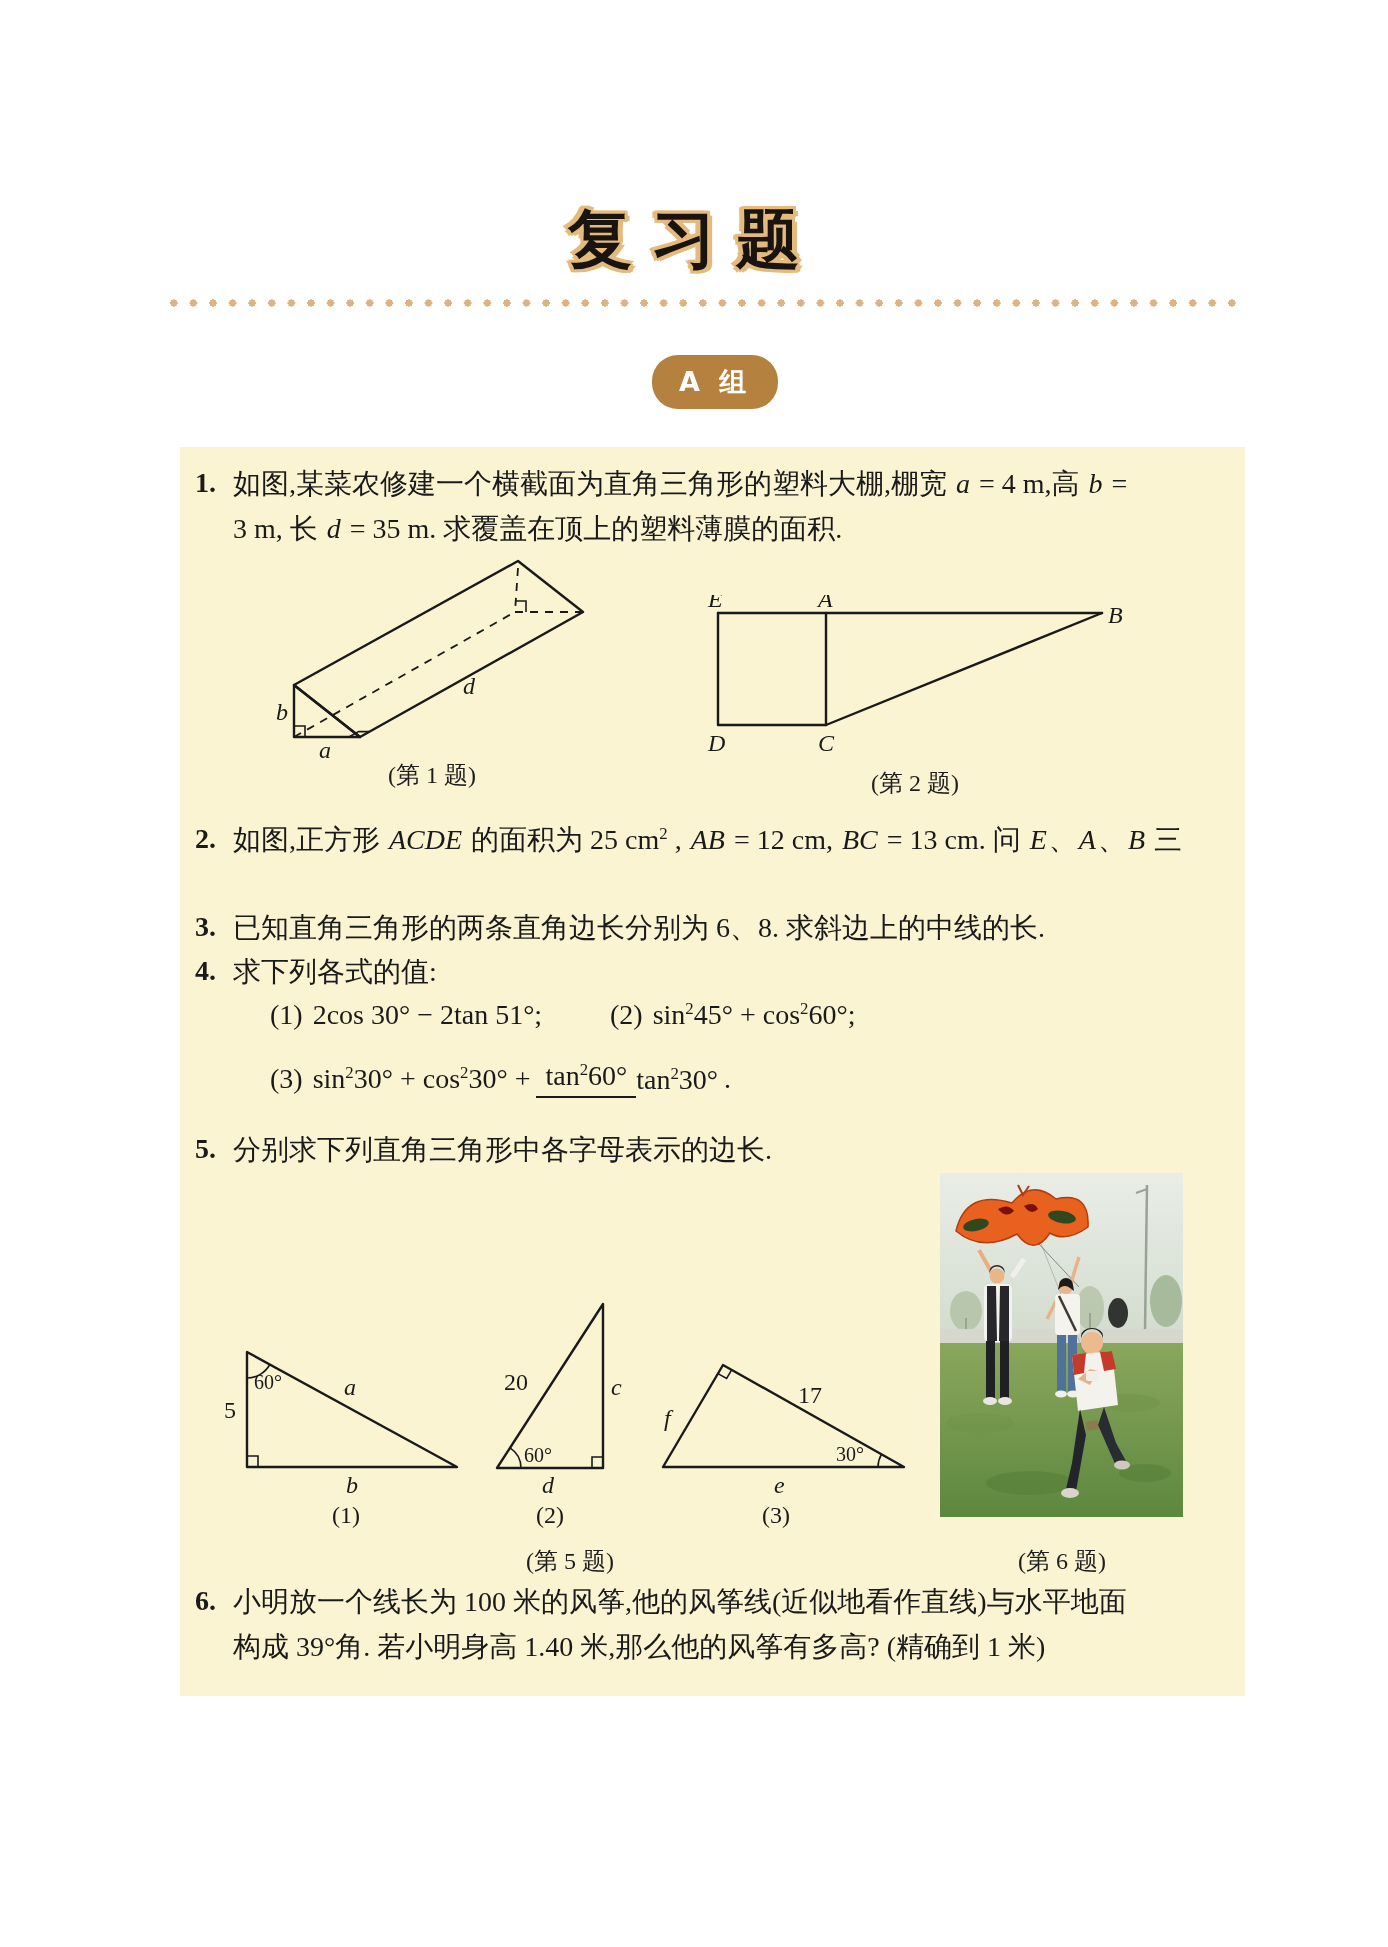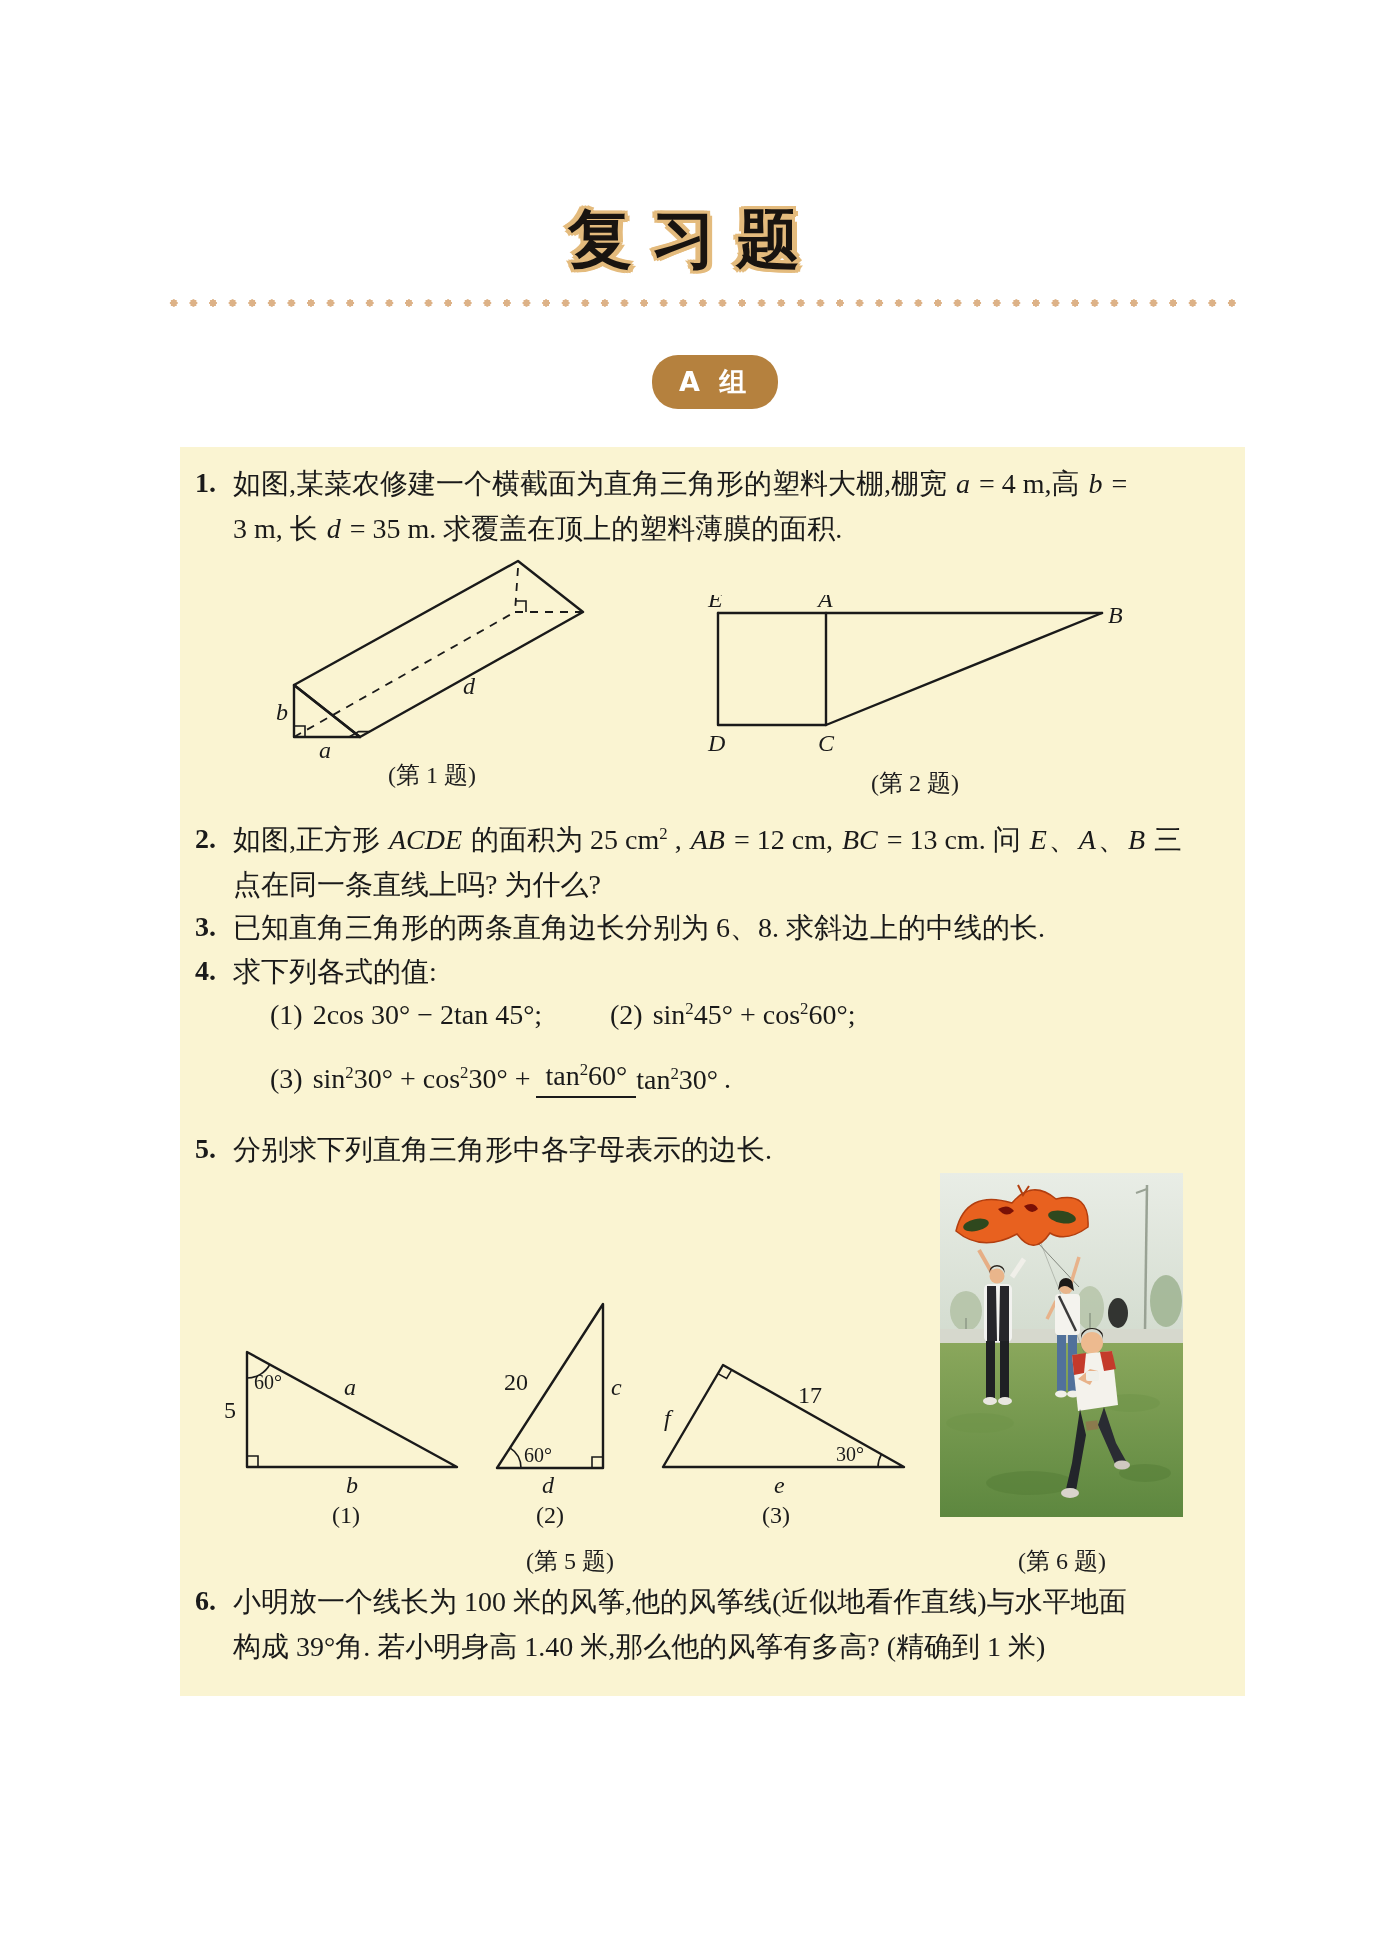--- a/index.html
+++ b/index.html
@@ -110,40 +110,39 @@
       <text class="lbl-i" x="408" y="28">B</text>
       <text class="lbl-i" x="8" y="156">D</text>
       <text class="lbl-i" x="118" y="156">C</text>
     </svg>
     <div class="figcaption" style="left:625px;top:320px">(第 2 题)</div>
 
     <div class="prob" style="top:376px">
       <span class="pnum">2.</span>
       <div class="plines">
         <div class="pline"><span>如图,正方形 </span><span class="seg-v">ACDE</span><span> 的面积为 25 cm</span><span class="seg-s">2</span><span> , </span><span class="seg-v">AB</span><span> = 12 cm, </span><span class="seg-v">BC</span><span> = 13 cm. 问 </span><span class="seg-v">E</span><span>、</span><span class="seg-v">A</span><span>、</span><span class="seg-v">B</span><span> 三</span></div>
-        <div class="pline"><span>点在同一条直线上吗? 为什么?</span></div>
       </div>
     </div>
 
     <div class="prob" style="top:464px">
       <span class="pnum">3.</span>
       <div class="plines">
         <div class="pline"><span>已知直角三角形的两条直角边长分别为 6、8. 求斜边上的中线的长.</span></div>
       </div>
     </div>
 
     <div class="prob" style="top:508px">
       <span class="pnum">4.</span>
       <div class="plines">
         <div class="pline"><span>求下列各式的值:</span></div>
       </div>
     </div>
 
     <div class="expr-row" style="left:90px;top:552px">
-      <span class="expr-label">(1)</span><span><span>2cos 30° − 2tan 45°;</span></span>
+      <span class="expr-label">(1)</span><span><span>2cos 30° − 2tan 51°;</span></span>
     </div>
     <div class="expr-row" style="left:430px;top:552px">
       <span class="expr-label">(2)</span><span><span>sin</span><span class="seg-s">2</span><span>45° + cos</span><span class="seg-s">2</span><span>60°;</span></span>
     </div>
     <div class="expr-row flexmid" style="left:90px;top:594px;height:76px">
       <span class="expr-label">(3)</span>
       <span><span>sin</span><span class="seg-s">2</span><span>30° + cos</span><span class="seg-s">2</span><span>30° + </span></span>
       <span class="frac">
         <span class="fnum"><span>tan</span><span class="seg-s">2</span><span>60°</span></span>
         <span class="fden"><span>tan</span><span class="seg-s">2</span><span>30°</span></span>

